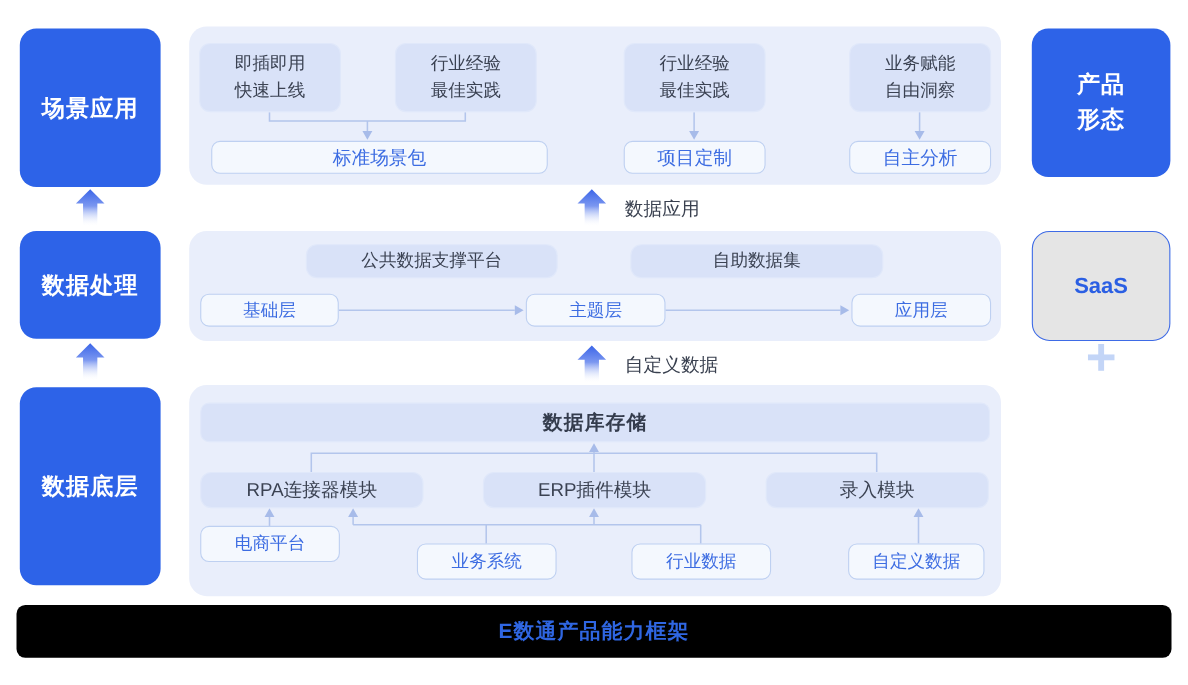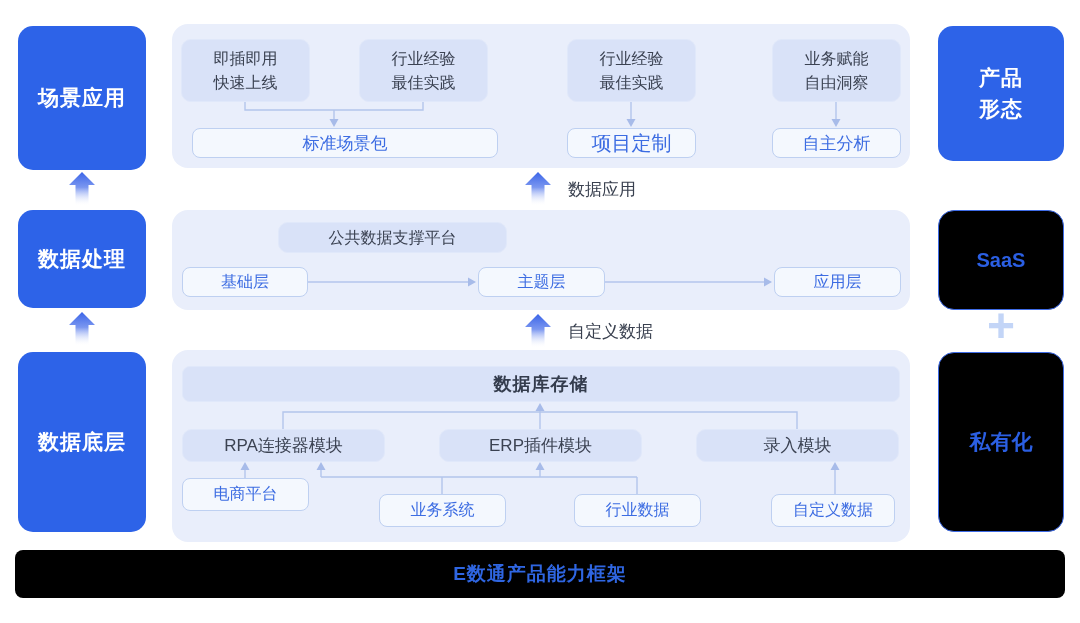--- a/index.html
+++ b/index.html
@@ -19,21 +19,21 @@
   }
   .whitebox{
     background:#f4f8fe;border:1px solid #bed0f1;color:#3c6ce2;font-size:16px;
     border-radius:8px;z-index:3;
   }
   .storage{
     background:#d9e2f8;color:#343c4d;font-size:18px;font-weight:bold;
     border-radius:8px;z-index:3;border:1px solid #e0e8fa;letter-spacing:1px;
   }
   .outline-box{
-    background:#000000;border:1.6px solid #3e6be6;border-radius:16px;
+    background:#e5e5e5;border:1.6px solid #3e6be6;border-radius:16px;
     color:#2b5fe3;font-weight:bold;z-index:3;white-space:pre-line;line-height:1.4;
   }
   .flow-label{color:#39404f;font-size:17px;z-index:3;justify-content:flex-start;}
   .plus{color:#c3d5f7;font-size:48px;font-weight:bold;z-index:3;line-height:1;}
   .footer-bar{
     background:#000000;border-radius:8px;color:#2f66e2;font-size:19px;
     font-weight:600;z-index:3;letter-spacing:1px;
   }
   svg.connectors{position:absolute;left:0;top:0;z-index:2;pointer-events:none;}
 </style>
@@ -102,38 +102,38 @@
 
   <div class="abs midbox" style="left:181px;top:39px;width:129px;height:63px;">即插即用
 快速上线</div>
   <div class="abs midbox" style="left:359px;top:39px;width:129px;height:63px;">行业经验
 最佳实践</div>
   <div class="abs midbox" style="left:567px;top:39px;width:129px;height:63px;">行业经验
 最佳实践</div>
   <div class="abs midbox" style="left:772px;top:39px;width:129px;height:63px;">业务赋能
 自由洞察</div>
   <div class="abs whitebox" style="left:192px;top:128px;width:306px;height:30px;font-size:17px;">标准场景包</div>
-  <div class="abs whitebox" style="left:567px;top:128px;width:129px;height:30px;font-size:20px;">项目定制</div>
+  <div class="abs whitebox" style="left:567px;top:128px;width:129px;height:30px;font-size:17px;">项目定制</div>
   <div class="abs whitebox" style="left:772px;top:128px;width:129px;height:30px;font-size:17px;">自主分析</div>
 
   <div class="abs midbox" style="left:278px;top:222px;width:229px;height:31px;">公共数据支撑平台</div>
+  <div class="abs midbox" style="left:573px;top:222px;width:230px;height:31px;">自助数据集</div>
   <div class="abs whitebox" style="left:182px;top:267px;width:126px;height:30px;">基础层</div>
   <div class="abs whitebox" style="left:478px;top:267px;width:127px;height:30px;">主题层</div>
   <div class="abs whitebox" style="left:774px;top:267px;width:127px;height:30px;">应用层</div>
 
   <div class="abs storage" style="left:182px;top:366px;width:718px;height:36px;">数据库存储</div>
   <div class="abs midbox" style="left:182px;top:429px;width:203px;height:33px;font-size:17px;">RPA连接器模块</div>
   <div class="abs midbox" style="left:439px;top:429px;width:203px;height:33px;font-size:17px;">ERP插件模块</div>
   <div class="abs midbox" style="left:696px;top:429px;width:203px;height:33px;font-size:17px;">录入模块</div>
   <div class="abs whitebox" style="left:182px;top:478px;width:127px;height:33px;">电商平台</div>
   <div class="abs whitebox" style="left:379px;top:494px;width:127px;height:33px;">业务系统</div>
   <div class="abs whitebox" style="left:574px;top:494px;width:127px;height:33px;text-align:center;">行业数据</div>
   <div class="abs whitebox" style="left:771px;top:494px;width:124px;height:33px;">自定义数据</div>
 
   <div class="abs stage" style="left:938px;top:26px;width:126px;height:135px;white-space:pre-line;line-height:1.45;">产品
 形态</div>
   <div class="abs outline-box" style="left:938px;top:210px;width:126px;height:100px;font-size:20px;">SaaS</div>
   <div class="abs plus" style="left:973px;top:303px;width:56px;height:46px;">+</div>
-  <div class="abs outline-box" style="left:938px;top:352px;width:126px;height:180px;font-size:21px;">私有化</div>
 
   <div class="abs footer-bar" style="left:15px;top:550px;width:1050px;height:48px;">E数通产品能力框架</div>
 
 </div>
 
 </body></html>

